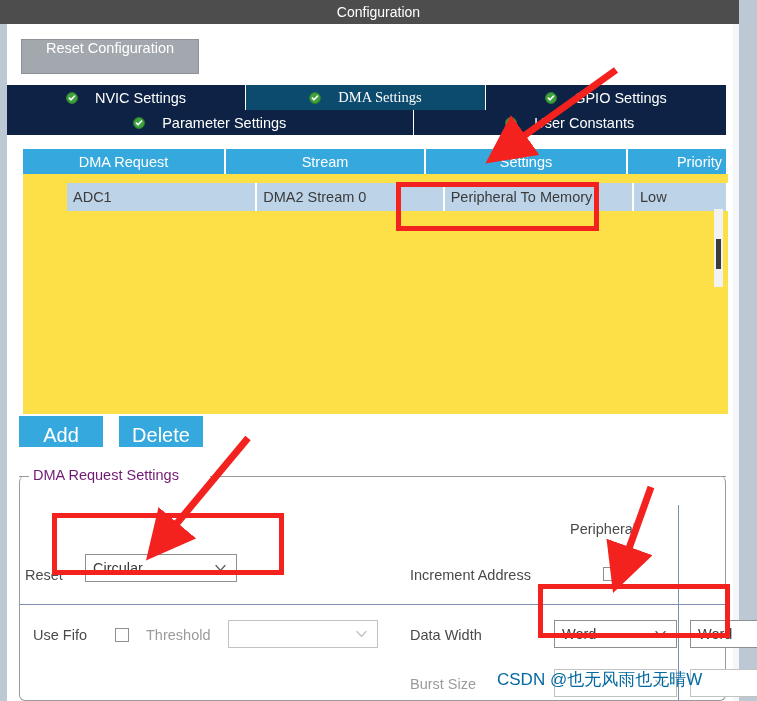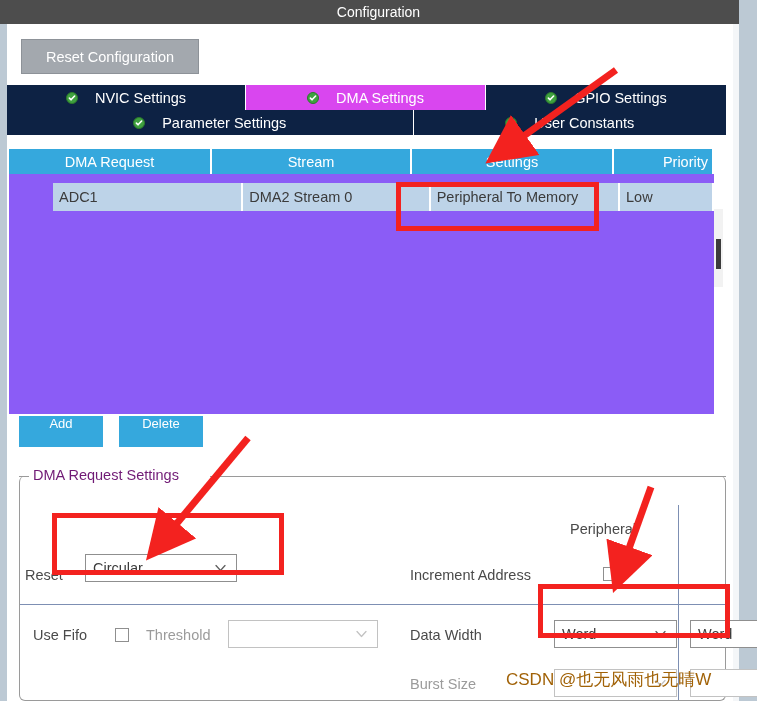--- a/index.html
+++ b/index.html
@@ -56,21 +56,21 @@
   }
 
   
   .reset-btn {
     position: absolute; left: 14px; top: 15px;
     width: 178px; height: 35px;
     background: #a3a8ae;
     border: 1px solid #8d9298;
     color: #ffffff;
     font-size: 14.5px;
-    display: flex; align-items: center; justify-content: center;
+    display: flex; align-items: flex-start; justify-content: center;
     cursor: pointer;
   }
 
   
   .tabrow {
     position: absolute; left: 0;
     width: 719px; height: 25px;
     display: flex;
   }
   .tabrow.row1 { top: 61px; }
@@ -81,37 +81,37 @@
     background: #0d2244;
     color: #ffffff;
     font-size: 14.5px;
     display: flex; align-items: center; justify-content: center;
     gap: 17px;
     cursor: pointer;
     border-right: 1px solid #ffffff;
     white-space: nowrap;
     overflow: hidden;
   }
-  .tab.active { background: #d946ef; }
+  .tab.active { background: #0c4a6e; font-family: Liberation Serif, serif; }
   .tab.last { border-right: none; }
 
   .ok-ico {
     width: 12px; height: 12px; border-radius: 50%;
     background: #3fa13f;
     border: 1px solid #2c7a2c;
     display: inline-flex; align-items: center; justify-content: center;
     flex: 0 0 auto;
   }
   .ok-ico svg { display: block; }
 
   
   .table-wrap {
-    position: absolute; left: 2px; top: 125px;
+    position: absolute; left: 16px; top: 125px;
     width: 705px; height: 265px;
-    background: #8b5cf6;
+    background: #fde047;
   }
   .thead { display: flex; height: 25px; }
   .th {
     background: #35a8dd;
     color: #ffffff;
     font-size: 14.5px;
     height: 25px;
     display: flex; align-items: center; justify-content: center;
     border-right: 2px solid #ffffff;
     white-space: nowrap; overflow: hidden;
@@ -138,22 +138,22 @@
     position: absolute; left: 709px; top: 215px;
     width: 5px; height: 30px;
     background: #3c3c3c;
   }
 
   
   .btn-blue {
     position: absolute; height: 31px;
     background: #35a8dd;
     color: #ffffff;
-    font-size: 13px;
-    display: flex; align-items: flex-start; justify-content: center;
+    font-size: 20px;
+    display: flex; align-items: flex-end; justify-content: center;
     cursor: pointer;
     border: none;
   }
   #add-btn    { left: 12px;  top: 392px; width: 84px; }
   #delete-btn { left: 112px; top: 392px; width: 84px; }
 
   
   .groupbox {
     position: absolute; left: 12px; top: 452px;
     width: 707px; height: 225px;
@@ -218,24 +218,23 @@
   }
   .sep-v {
     position: absolute;
     width: 1px; background: #7d8fb3;
   }
 
   
   .watermark {
     position: absolute; left: 497px; top: 668px;
     font-size: 17px;
-    color: #a16207;
+    color: #0369a1;
     white-space: nowrap;
     pointer-events: none;
-    margin-left: 9px;
   }
 
   
   .redbox {
     position: absolute;
     border: 5px solid #f3221f;
     pointer-events: none;
   }
   #redbox-direction { left: 396px; top: 182px; width: 203px; height: 49px; }
   #redbox-mode      { left: 52px;  top: 513px; width: 232px; height: 62px; }

